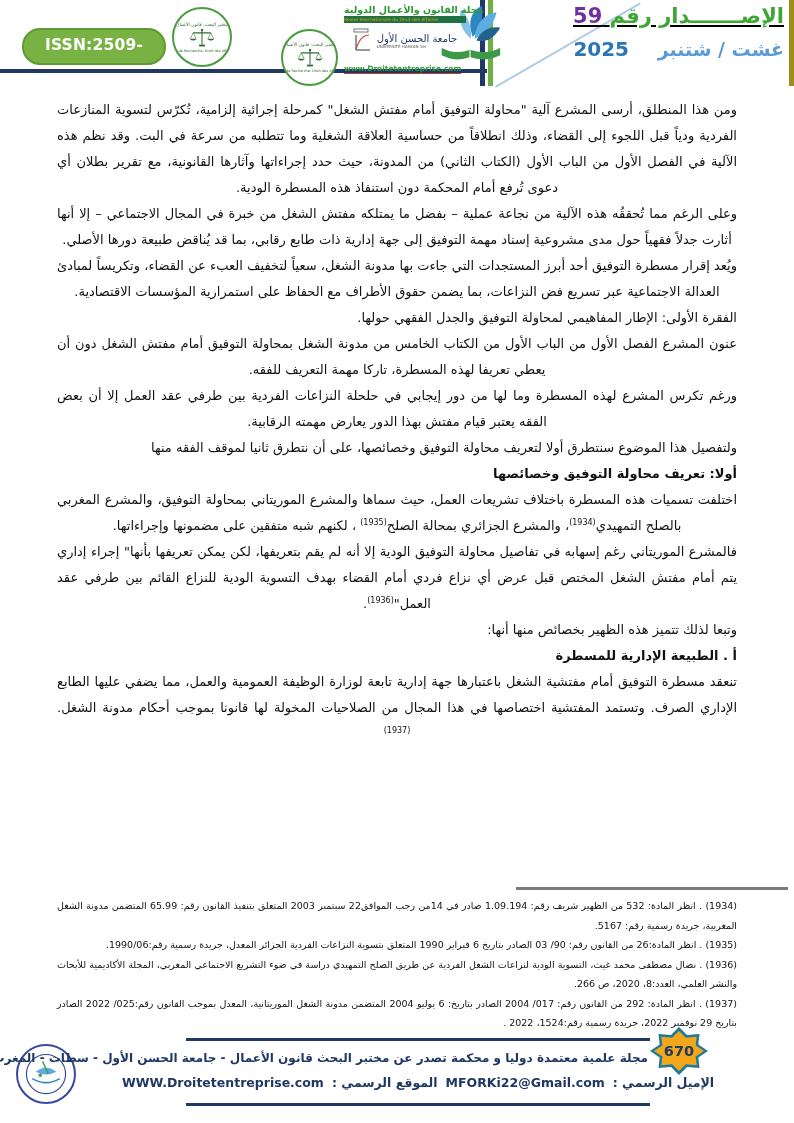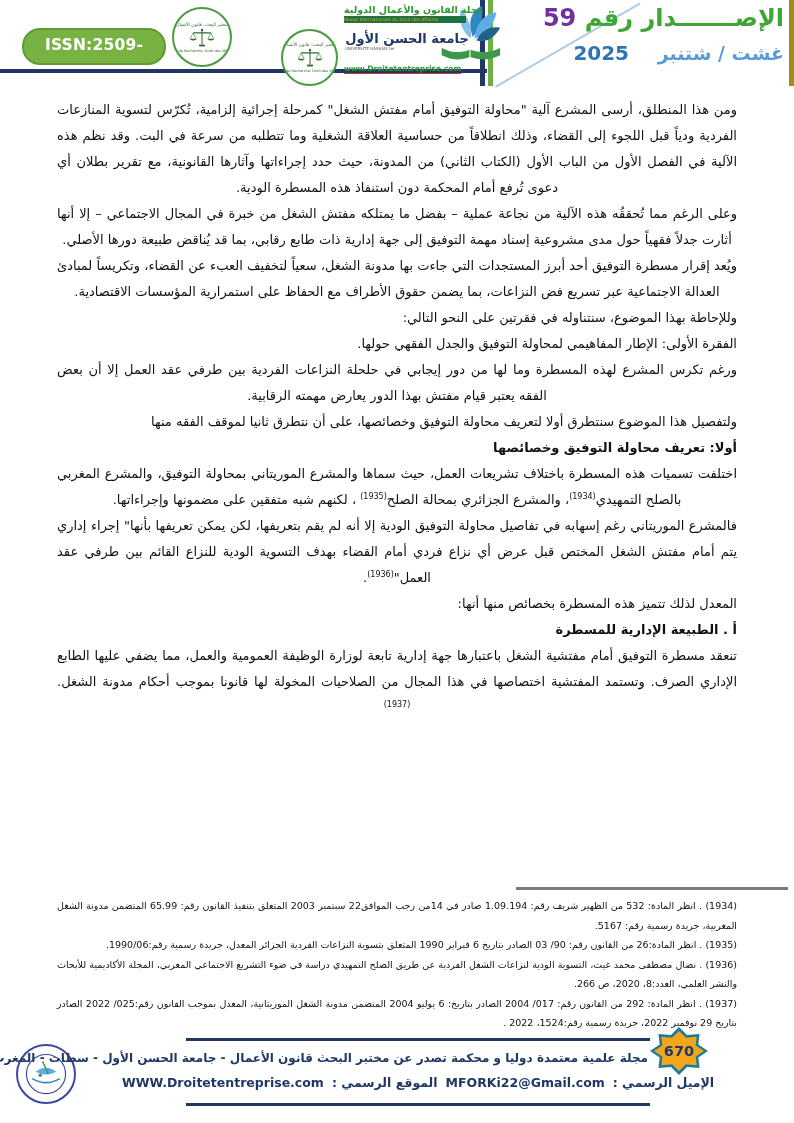--- a/index.html
+++ b/index.html
@@ -27,35 +27,35 @@
   .lab-logo-2 { left:281px; top:29px; width:57px; height:57px; }
   .lab-top    { font-size:4.5px; color:#2e6b2e; white-space:nowrap; }
   .lab-bottom { font-size:3.5px; color:#2e6b2e; white-space:nowrap; }
   .scales-icon { width:30px; height:22px; }
 
   .journal-logo { position:absolute; left:344px; top:4px; width:122px; z-index:2; text-align:left; }
   .j-title { color:#2f9a35; font-weight:bold; font-size:9.5px; white-space:nowrap; }
   .j-band  { margin-top:1px; background:#1e7145; color:#f0a500; font-size:4.5px; line-height:7px; white-space:nowrap; overflow:hidden; }
   .j-mid   { display:flex; align-items:center; justify-content:center; gap:4px; margin-top:3px; height:30px; }
   .chart-icon { width:20px; height:26px; }
-  .univ-name { font-size:13px; color:#1f3864; white-space:nowrap; font-weight:bold; }
+  .univ-name { font-size:10px; color:#1f3864; white-space:nowrap; font-weight:normal; }
   .univ-cap  { font-size:4px; color:#555; white-space:nowrap; }
   .j-url   { margin-top:2px; color:#2f9a35; font-weight:bold; font-size:7.5px; white-space:nowrap; border-bottom:1px solid #c0392b; display:inline-block; }
   .wing-svg { position:absolute; left:438px; top:2px; width:64px; height:68px; z-index:1; }
 
   .vbar { position:absolute; top:0; height:86px; width:5px; }
   .vbar-navy  { left:480px; background:#1f3864; }
   .vbar-green { left:488px; background:#6faf44; }
   .vbar-olive { left:789px; background:#a08c1a; }
   .slash {
     position:absolute; left:495px; top:86px; width:167px; height:2px;
     background:#aecbe8; transform:rotate(-30deg); transform-origin:0 0; z-index:0;
   }
   .issue-block { position:absolute; left:500px; top:4px; width:284px; z-index:1; direction:rtl; text-align:right; padding-right:2px; }
-  .issue-line1 { font-size:24px; font-weight:bold; white-space:nowrap; }
+  .issue-line1 { font-size:21px; font-weight:bold; white-space:nowrap;text-decoration:underline; }
   .issue-label  { color:#3fa535; }
   .issue-number { color:#7030a0; }
   .issue-line2 { margin-top:9px; font-weight:bold; white-space:nowrap; }
   .issue-months { color:#5b9bd5; font-size:19px;margin-left:23px; }
   .issue-year   { color:#2e75b6; font-size:20px; }
 
   
   .body-text {
     position:absolute; left:57px; top:97px; width:680px; direction:rtl;
     font-size:13px; line-height:26px; color:#111111;
@@ -184,28 +184,28 @@
     <div class="issue-block">
       <div class="issue-line1"><span class="issue-label">الإصـــــــدار رقم</span> <span class="issue-number">59</span></div>
       <div class="issue-line2"><span class="issue-months">غشت / شتنبر</span> <span class="issue-year">2025</span></div>
     </div>
   </header>
 
   <main class="body-text">
     <p class="pj"><span>ومن هذا المنطلق، أرسى المشرع آلية "محاولة التوفيق أمام مفتش الشغل" كمرحلة إجرائية إلزامية، تُكرّس لتسوية المنازعات الفردية ودياً قبل اللجوء إلى القضاء، وذلك انطلاقاً من حساسية العلاقة الشغلية وما تتطلبه من سرعة في البت. وقد نظم هذه الآلية في الفصل الأول من الباب الأول (الكتاب الثاني) من المدونة، حيث حدد إجراءاتها وآثارها القانونية، مع تقرير بطلان أي دعوى تُرفع أمام المحكمة دون استنفاذ هذه المسطرة الودية.</span></p>
     <p class="pj"><span>وعلى الرغم مما تُحققُه هذه الآلية من نجاعة عملية – بفضل ما يمتلكه مفتش الشغل من خبرة في المجال الاجتماعي – إلا أنها أثارت جدلاً فقهياً حول مدى مشروعية إسناد مهمة التوفيق إلى جهة إدارية ذات طابع رقابي، بما قد يُناقض طبيعة دورها الأصلي.</span></p>
     <p class="pj"><span>ويُعد إقرار مسطرة التوفيق أحد أبرز المستجدات التي جاءت بها مدونة الشغل، سعياً لتخفيف العبء عن القضاء، وتكريساً لمبادئ العدالة الاجتماعية عبر تسريع فض النزاعات، بما يضمن حقوق الأطراف مع الحفاظ على استمرارية المؤسسات الاقتصادية.</span></p>
-    <p class="pl"><span>وللإحاطة بهذا الموضوع، سنتناوله في فقرتين على النحو التالي:</span></p>
     <p class="pl"><span>الفقرة الأولى: الإطار المفاهيمي لمحاولة التوفيق والجدل الفقهي حولها.</span></p>
+    <p class="pj"><span>عنون المشرع الفصل الأول من الباب الأول من الكتاب الخامس من مدونة الشغل بمحاولة التوفيق أمام مفتش الشغل دون أن يعطي تعريفا لهذه المسطرة، تاركا مهمة التعريف للفقه.</span></p>
     <p class="pj"><span>ورغم تكرس المشرع لهذه المسطرة وما لها من دور إيجابي في حلحلة النزاعات الفردية بين طرفي عقد العمل إلا أن بعض الفقه يعتبر قيام مفتش بهذا الدور يعارض مهمته الرقابية.</span></p>
     <p class="pl"><span>ولتفصيل هذا الموضوع سنتطرق أولا لتعريف محاولة التوفيق وخصائصها، على أن نتطرق ثانيا لموقف الفقه منها</span></p>
     <p class="pl bold"><span>أولا: تعريف محاولة التوفيق وخصائصها</span></p>
     <p class="pj"><span>اختلفت تسميات هذه المسطرة باختلاف تشريعات العمل، حيث سماها والمشرع الموريتاني بمحاولة التوفيق، والمشرع المغربي بالصلح التمهيدي</span><sup class="fnref">(1934)</sup><span>، والمشرع الجزائري بمحالة الصلح</span><sup class="fnref">(1935)</sup><span> ، لكنهم شبه متفقين على مضمونها وإجراءاتها.</span></p>
     <p class="pj"><span>فالمشرع الموريتاني رغم إسهابه في تفاصيل محاولة التوفيق الودية إلا أنه لم يقم بتعريفها، لكن يمكن تعريفها بأنها" إجراء إداري يتم أمام مفتش الشغل المختص قبل عرض أي نزاع فردي أمام القضاء بهدف التسوية الودية للنزاع القائم بين طرفي عقد العمل"</span><sup class="fnref">(1936)</sup><span>.</span></p>
-    <p class="pl"><span>المعدل لذلك تتميز هذه المسطرة بخصائص منها أنها:</span></p>
+    <p class="pl"><span>وتبعا لذلك تتميز هذه الظهير بخصائص منها أنها:</span></p>
     <p class="pl bold"><span>أ . الطبيعة الإدارية للمسطرة</span></p>
     <p class="pj"><span>تنعقد مسطرة التوفيق أمام مفتشية الشغل باعتبارها جهة إدارية تابعة لوزارة الوظيفة العمومية والعمل، مما يضفي عليها الطابع الإداري الصرف. وتستمد المفتشية اختصاصها في هذا المجال من الصلاحيات المخولة لها قانونا بموجب أحكام مدونة الشغل. </span><sup class="fnref">(1937)</sup></p>
   </main>
 
   <div class="fn-sep"></div>
   <section class="footnotes">
     <p><span class="fn-marker">(1934)</span><span> . انظر المادة: 532 من الظهير شريف رقم: 1.09.194 صادر في 14من رجب الموافق22 سبتمبر 2003 المتعلق بتنفيذ القانون رقم: 65.99 المتضمن مدونة الشغل المغربية، جريدة رسمية رقم: 5167.</span></p>
     <p><span class="fn-marker">(1935)</span><span> . انظر المادة:26 من القانون رقم: 90/ 03 الصادر بتاريخ 6 فبراير 1990 المتعلق بتسوية النزاعات الفردية الجزائر المعدل، جريدة رسمية رقم:1990/06.</span></p>
     <p><span class="fn-marker">(1936)</span><span> . نضال مصطفى محمد غيث، التسوية الودية لنزاعات الشغل الفردية عن طريق الصلح التمهيدي دراسة في ضوء التشريع الاجتماعي المغربي، المجلة الأكاديمية للأبحاث والنشر العلمي، العدد:8، 2020، ص 266.</span></p>
     <p><span class="fn-marker">(1937)</span><span> . انظر المادة: 292 من القانون رقم: 017/ 2004 الصادر بتاريخ: 6 يوليو 2004 المتضمن مدونة الشغل الموريتانية، المعدل بموجب القانون رقم:025/ 2022 الصادر بتاريخ 29 نوفمبر 2022، جريدة رسمية رقم:1524، 2022 .</span></p>

